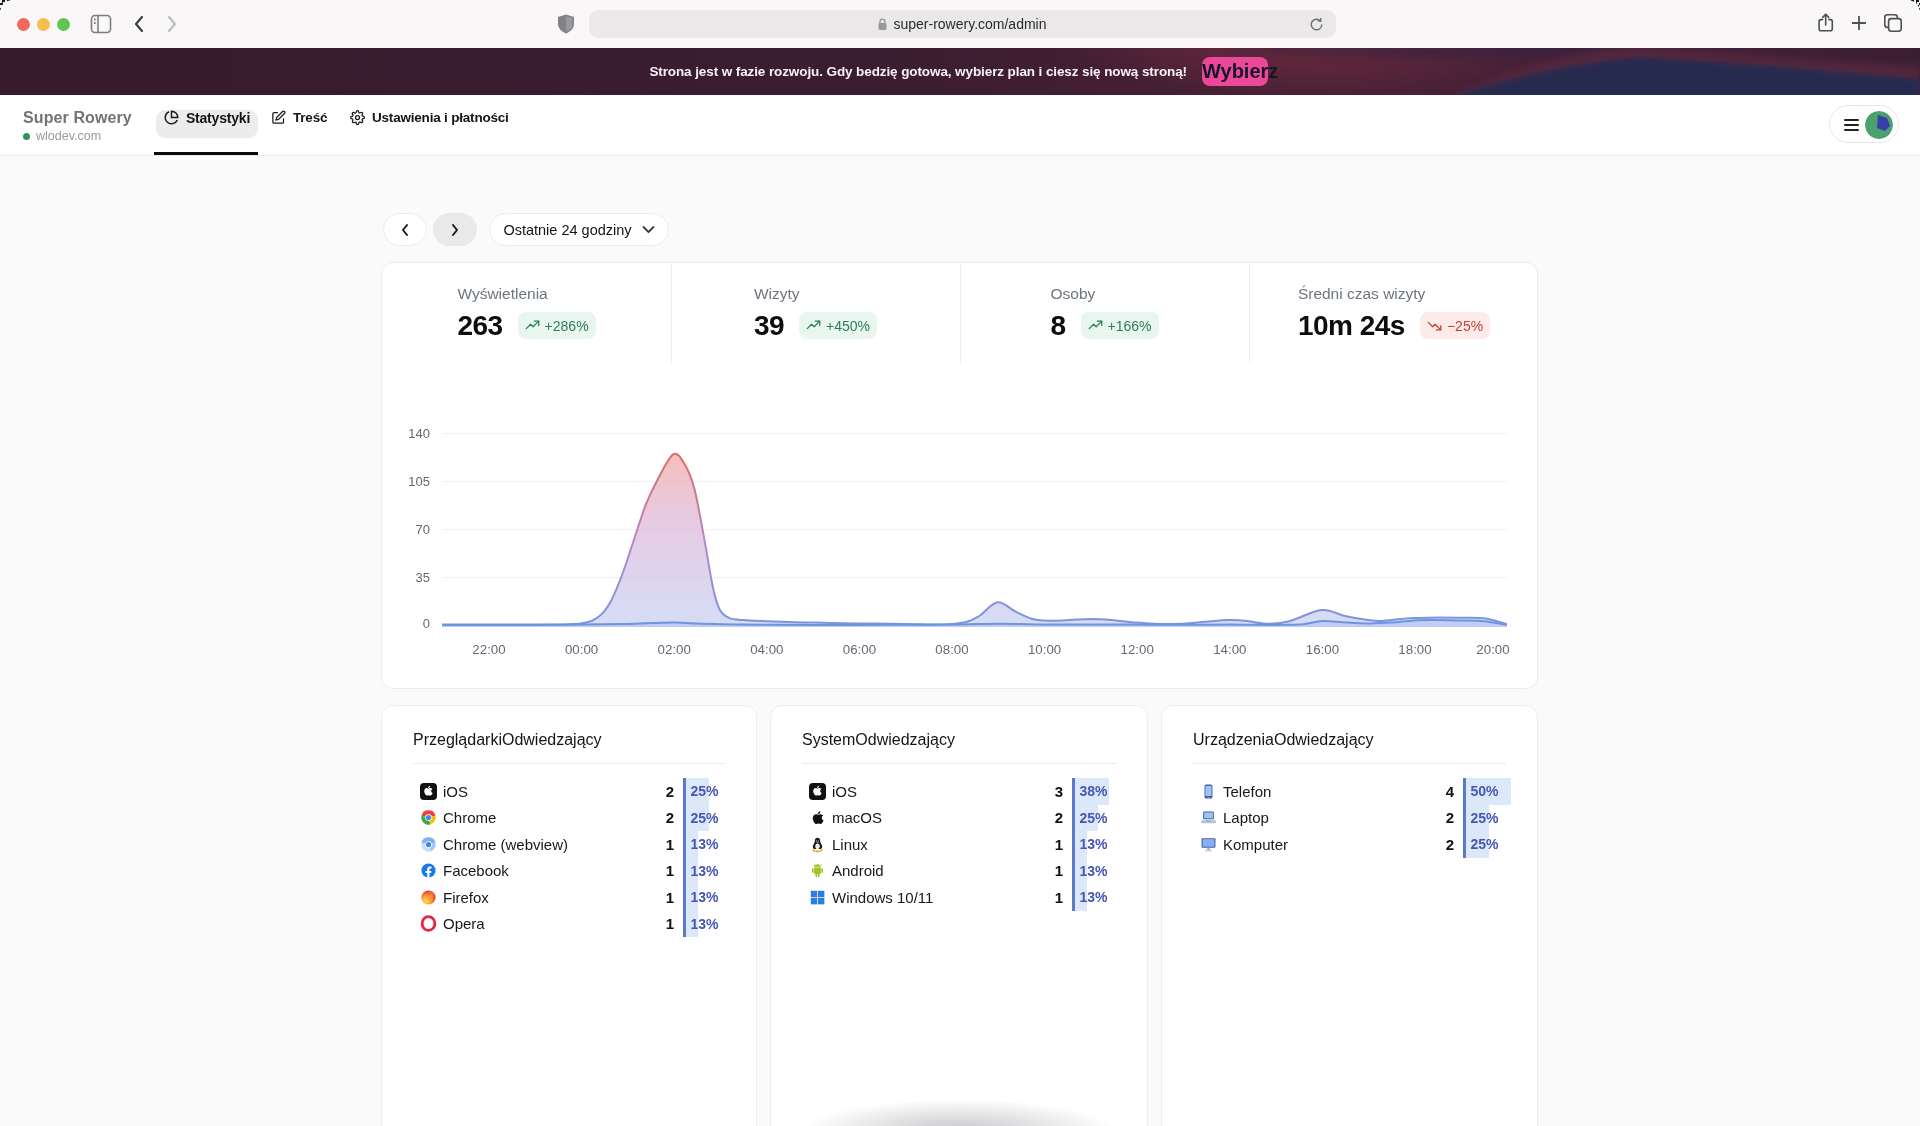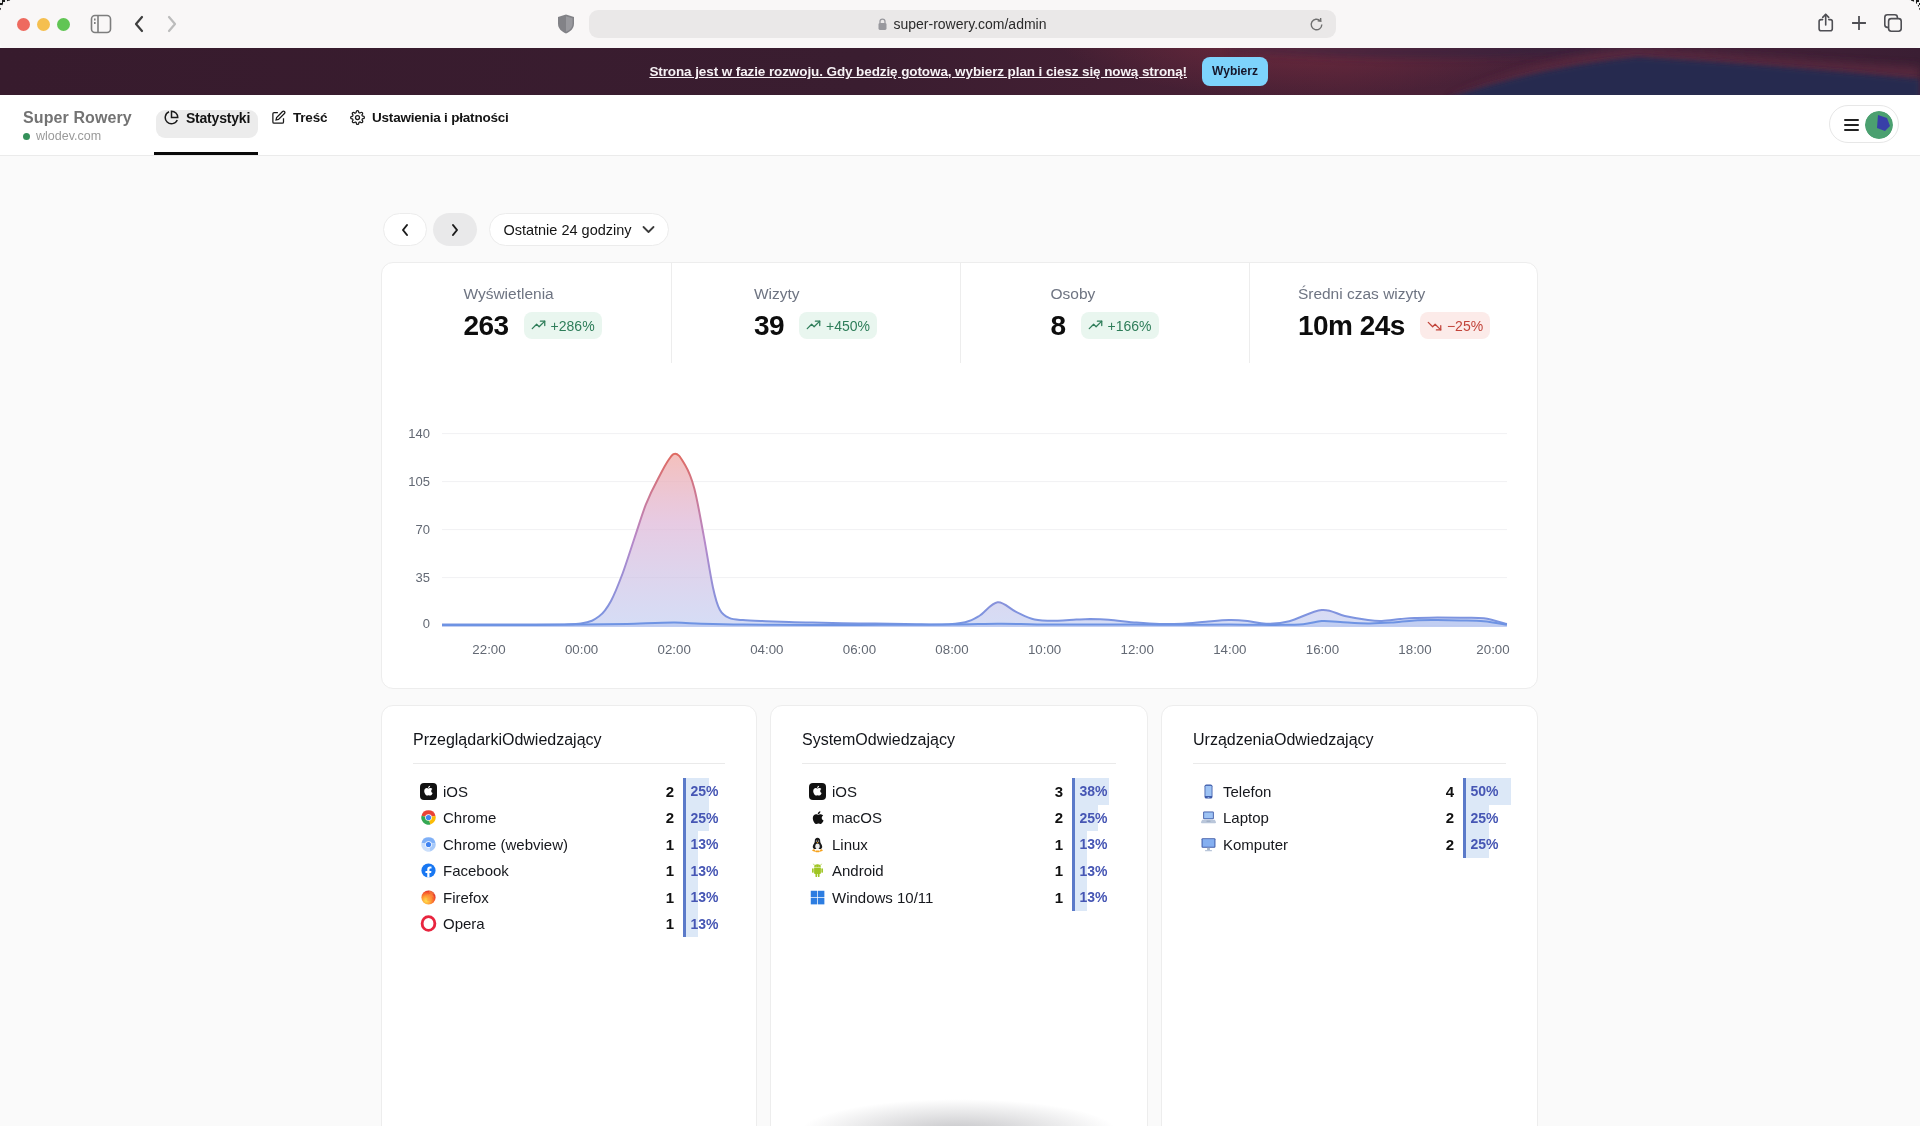--- a/index.html
+++ b/index.html
@@ -17,23 +17,23 @@
   -webkit-mask: radial-gradient(circle 11px at 11px 11px, transparent 10px, #000 11px); }
 #cornerTR { position:absolute; right:0; top:0; width:11px; height:11px; z-index:50;
   background: conic-gradient(#1a1a1a 25%, #ededed 0 50%, #1a1a1a 0 75%, #ededed 0) 0 0/5px 5px;
   -webkit-mask: radial-gradient(circle 11px at 0px 11px, transparent 10px, #000 11px); }
 
 #banner { position:absolute; left:0; top:48px; width:1920px; height:47px; overflow:hidden;
   background:
    radial-gradient(340px 85px at 1300px -12px, rgba(150,52,70,.5), rgba(150,52,70,0) 72%),
    linear-gradient(90deg, #371b2d 0%, #3a1d30 45%, #4b2136 70%, #46223a 85%, #3a1e33 100%);
 }
-#banner .txt { position:absolute; top:0; height:47px; line-height:47px; right:733px; color:#f7f2f5; font-size:13.5px; font-weight:600; letter-spacing:-0.1px;text-decoration:underline; }
-#wybierz { position:absolute; left:1202px; top:57px; width:66px; height:29px; background:#7dd3fc; border-radius:8px;
-  font-size:12px; font-weight:700; color:#16162a; text-align:center; line-height:29px; }
+#banner .txt { position:absolute; top:0; height:47px; line-height:47px; right:733px; color:#f7f2f5; font-size:13.5px; font-weight:600; letter-spacing:-0.1px; }
+#wybierz { position:absolute; left:1202px; top:57px; width:66px; height:29px; background:#ec4899; border-radius:8px;
+  font-size:20px; font-weight:700; color:#16162a; text-align:center; line-height:29px; }
 
 
 #nav { position:absolute; left:0; top:95px; width:1920px; height:61px; background:#fff; border-bottom:1px solid #ebebeb; }
 #logo { position:absolute; left:23px; top:14px; }
 #logo .t1 { font-size:16px; font-weight:700; color:#737373; letter-spacing:.1px; }
 #logo .t2 { font-size:12.5px; color:#9a9a9a; margin-top:2px; display:flex; align-items:center; }
 #logo .dot { width:7px; height:7px; border-radius:50%; background:#35915a; margin-right:6px; display:inline-block; }
 .tab { position:absolute; top:15px; height:28px; display:flex; gap:7px; font-size:13.5px; font-weight:600; letter-spacing:-0.2px; color:#141414; }
 #tab1 { left:156px; width:102px; background:#ececec; border-radius:9px; justify-content:center; font-size:14px;}
 #tab1u { position:absolute; left:154px; top:56.5px; width:104px; height:3.2px; background:#0a0a0a; }
@@ -188,21 +188,21 @@
     <span>Ostatnie 24 godziny</span>
     <svg width="13" height="9" viewBox="0 0 13 9" fill="none" stroke="#3c3c3c" stroke-width="1.8" stroke-linecap="round" stroke-linejoin="round">
       <polyline points="1.5,2 6.5,7 11.5,2"></polyline>
     </svg>
   </div>
 
 <div id="bigcard">
   <div class="vline" style="left:289px"></div>
   <div class="vline" style="left:578px"></div>
   <div class="vline" style="left:867px"></div>
-  <div class="statcol" style="left:6px;width:289px">
+  <div class="statcol" style="left:0;width:289px">
     <div class="statinner">
         <div class="lbl">Wyświetlenia</div>
       <div class="statrow">
           <span class="num">263</span>
           <span class="pill up"><svg width="15" height="15" viewBox="0 0 24 24" fill="none" stroke="#2e7d59" stroke-width="2" stroke-linecap="round" stroke-linejoin="round">
               <polyline points="2,17 9,10 13,14 22,5"></polyline>
               <polyline points="15,5 22,5 22,12"></polyline>
             </svg>+286%</span>
         </div>
     </div>

